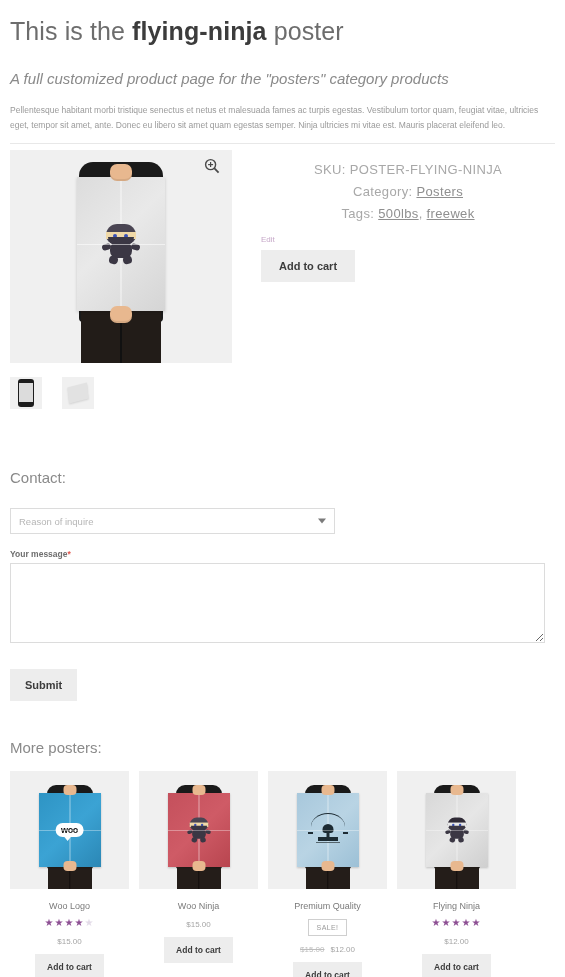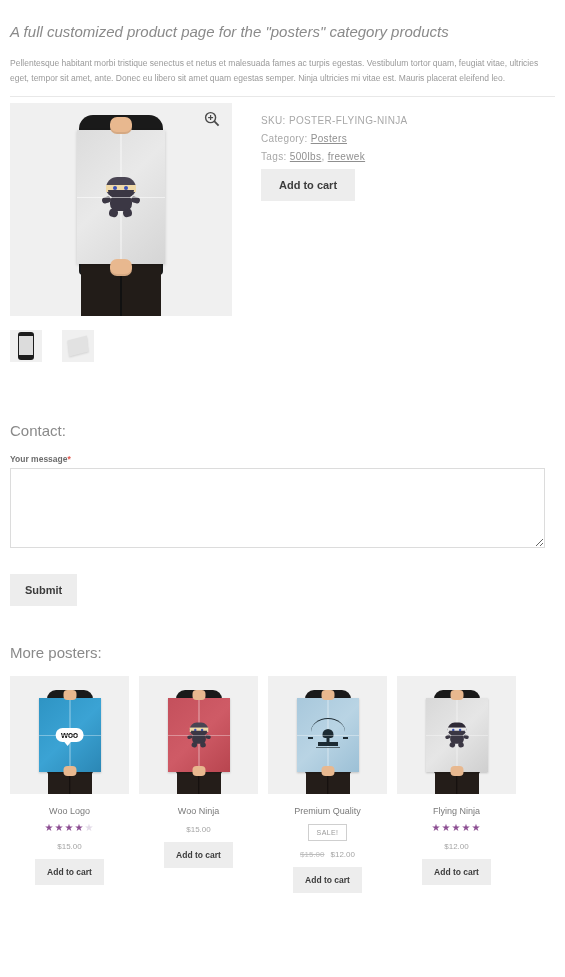--- a/index.html
+++ b/index.html
@@ -130,21 +130,21 @@
     width:14px; height:19px; background:#dcdcdc;
   }
   .thumb.flat .mini-sheet2 {
     position:absolute; left:6px; top:8px; width:20px; height:16px;
     background:#e2e2e2; transform: rotate(-14deg) skewX(-8deg);
     box-shadow: 0 1px 2px rgba(0,0,0,.12);
   }
 
   
   .product-meta { flex: 1; padding-left: 29px; padding-top: 12px; }
-  .meta-line { font-size: 10px; color: #a8a8a8; letter-spacing: .35px; margin-bottom: 7px; }
+  .meta-line { font-size: 13px; color: #a8a8a8; letter-spacing: .35px; margin-bottom: 7px; text-align: center; }
   .meta-line a { color: #8f8f8f; text-decoration: underline; }
   .edit-link { display:block; font-size: 8px; color: #c7a9c9; margin: 14px 0 6px 0; text-decoration: none; }
   .btn {
     display: inline-block;
     background: #ededed;
     border: none;
     color: #3c3c3c;
     font-family: "Liberation Sans", sans-serif;
     font-weight: 700;
     cursor: pointer;
@@ -276,20 +276,21 @@
     color: #9a9a9a; font-size: 7px; letter-spacing: .4px;
     padding: 4px 8px; margin-top: 8px;
   }
   .btn-add-card { font-size: 8.5px; padding: 8px 12px; margin-top: 8px; }
 </style>
 </head>
 <body>
 
 <div class="page">
 
+  <h1 class="page-title"><span>This is the </span><span class="strong">flying-ninja</span><span> poster</span></h1>
 
   <h2 class="page-subtitle">A full customized product page for the "posters" category products</h2>
 
   <p class="page-desc">Pellentesque habitant morbi tristique senectus et netus et malesuada fames ac turpis egestas. Vestibulum tortor quam, feugiat vitae, ultricies eget, tempor sit amet, ante. Donec eu libero sit amet quam egestas semper. Ninja ultricies mi vitae est. Mauris placerat eleifend leo.</p>
   <hr class="hr-soft">
 
   <div class="product">
 
     <div class="product-gallery">
       <div class="main-image">
@@ -342,26 +343,31 @@
         <span>POSTER-FLYING-NINJA</span>
       </div>
       <div class="meta-line">
         <span>Category:</span>
         <a href="#">Posters</a>
       </div>
       <div class="meta-line">
         <span>Tags:</span>
         <a href="#">500lbs</a><span>, </span><a href="#">freewek</a>
       </div>
+      <a href="#" class="edit-link">Edit</a>
       <button class="btn btn-add-main">Add to cart</button>
     </div>
   </div>
 
   <h3 class="section-title">Contact:</h3>
 
+  <div class="select-wrap">
+    <select class="inquire"><option>Reason of inquire</option></select>
+    <span class="select-arrow"></span>
+  </div>
 
   <label class="field-label">
     <span>Your message</span><span class="req">*</span>
   </label>
   <textarea class="message" style=""></textarea>
 
   <button class="btn btn-submit">Submit</button>
 
   <h3 class="more-title">More posters:</h3>
 

